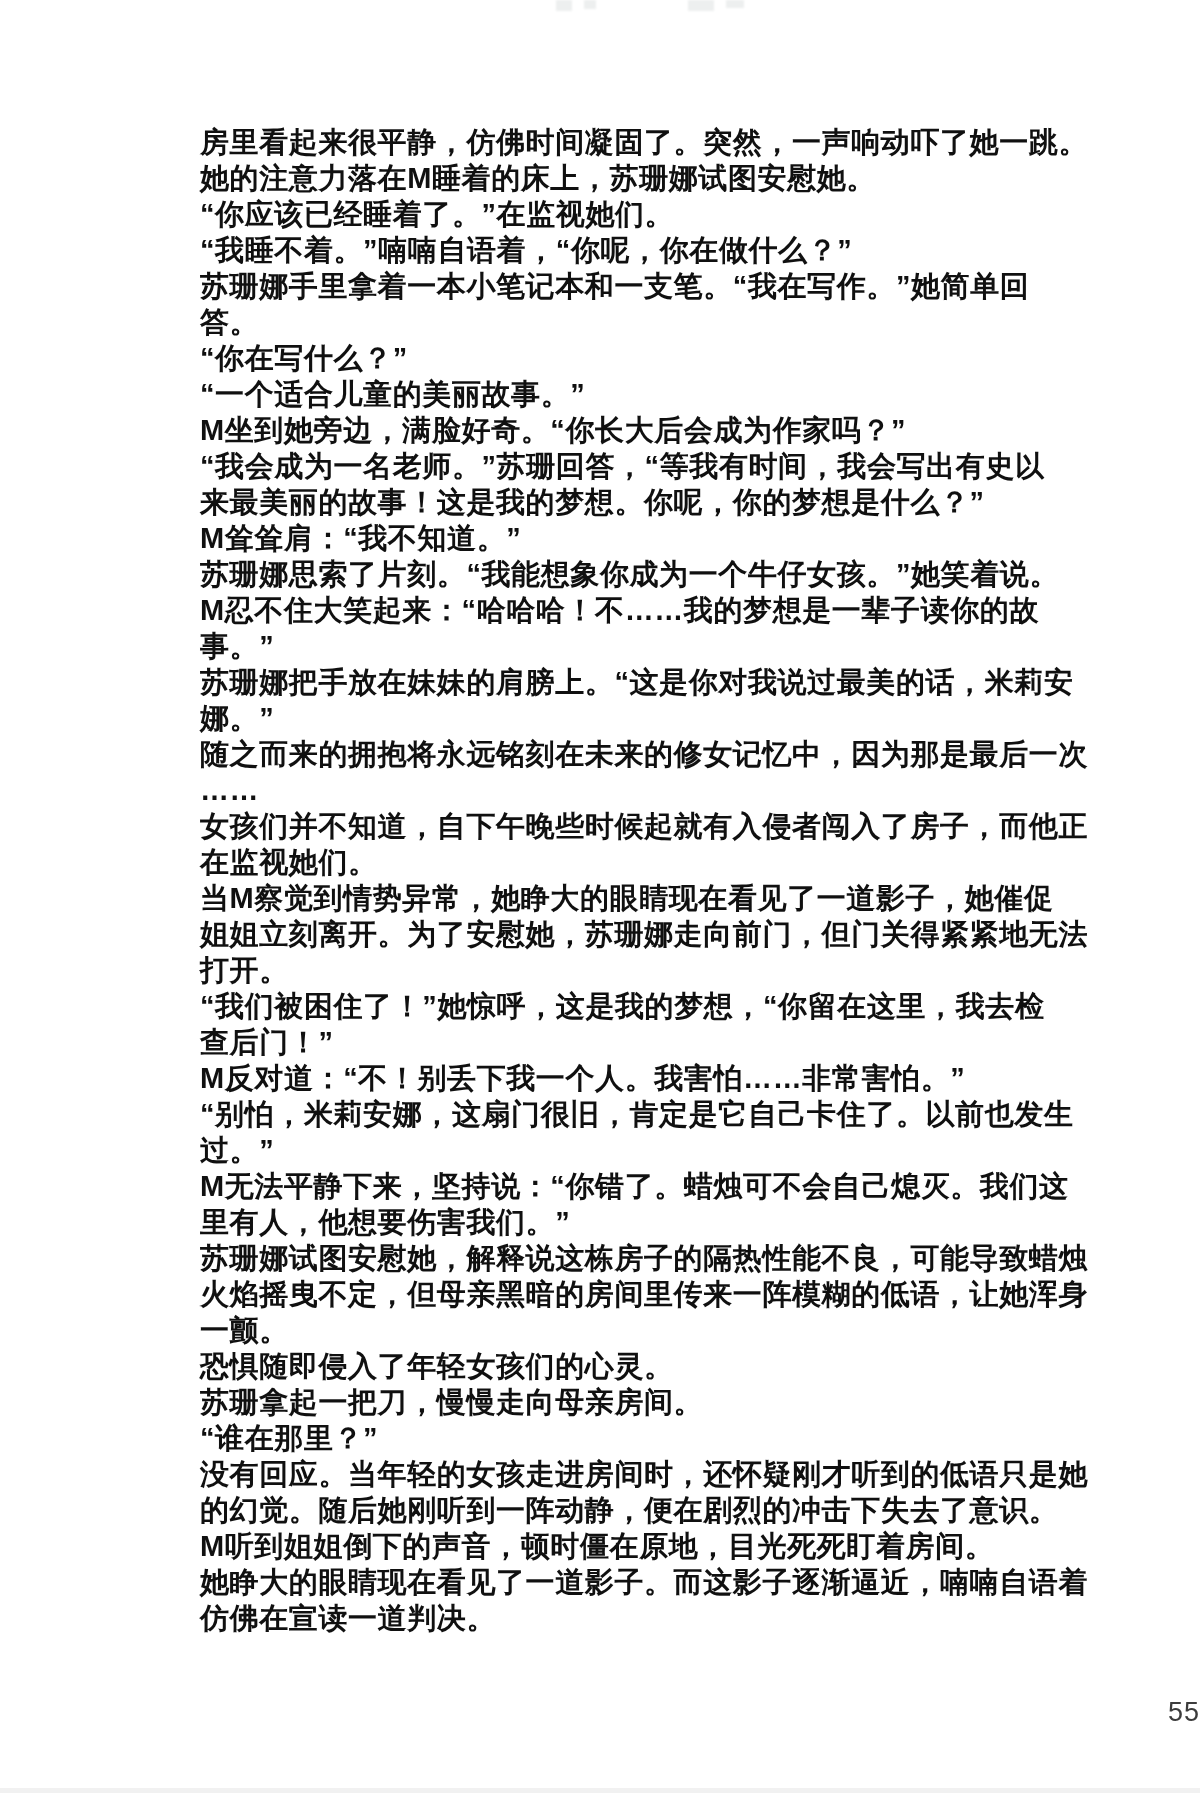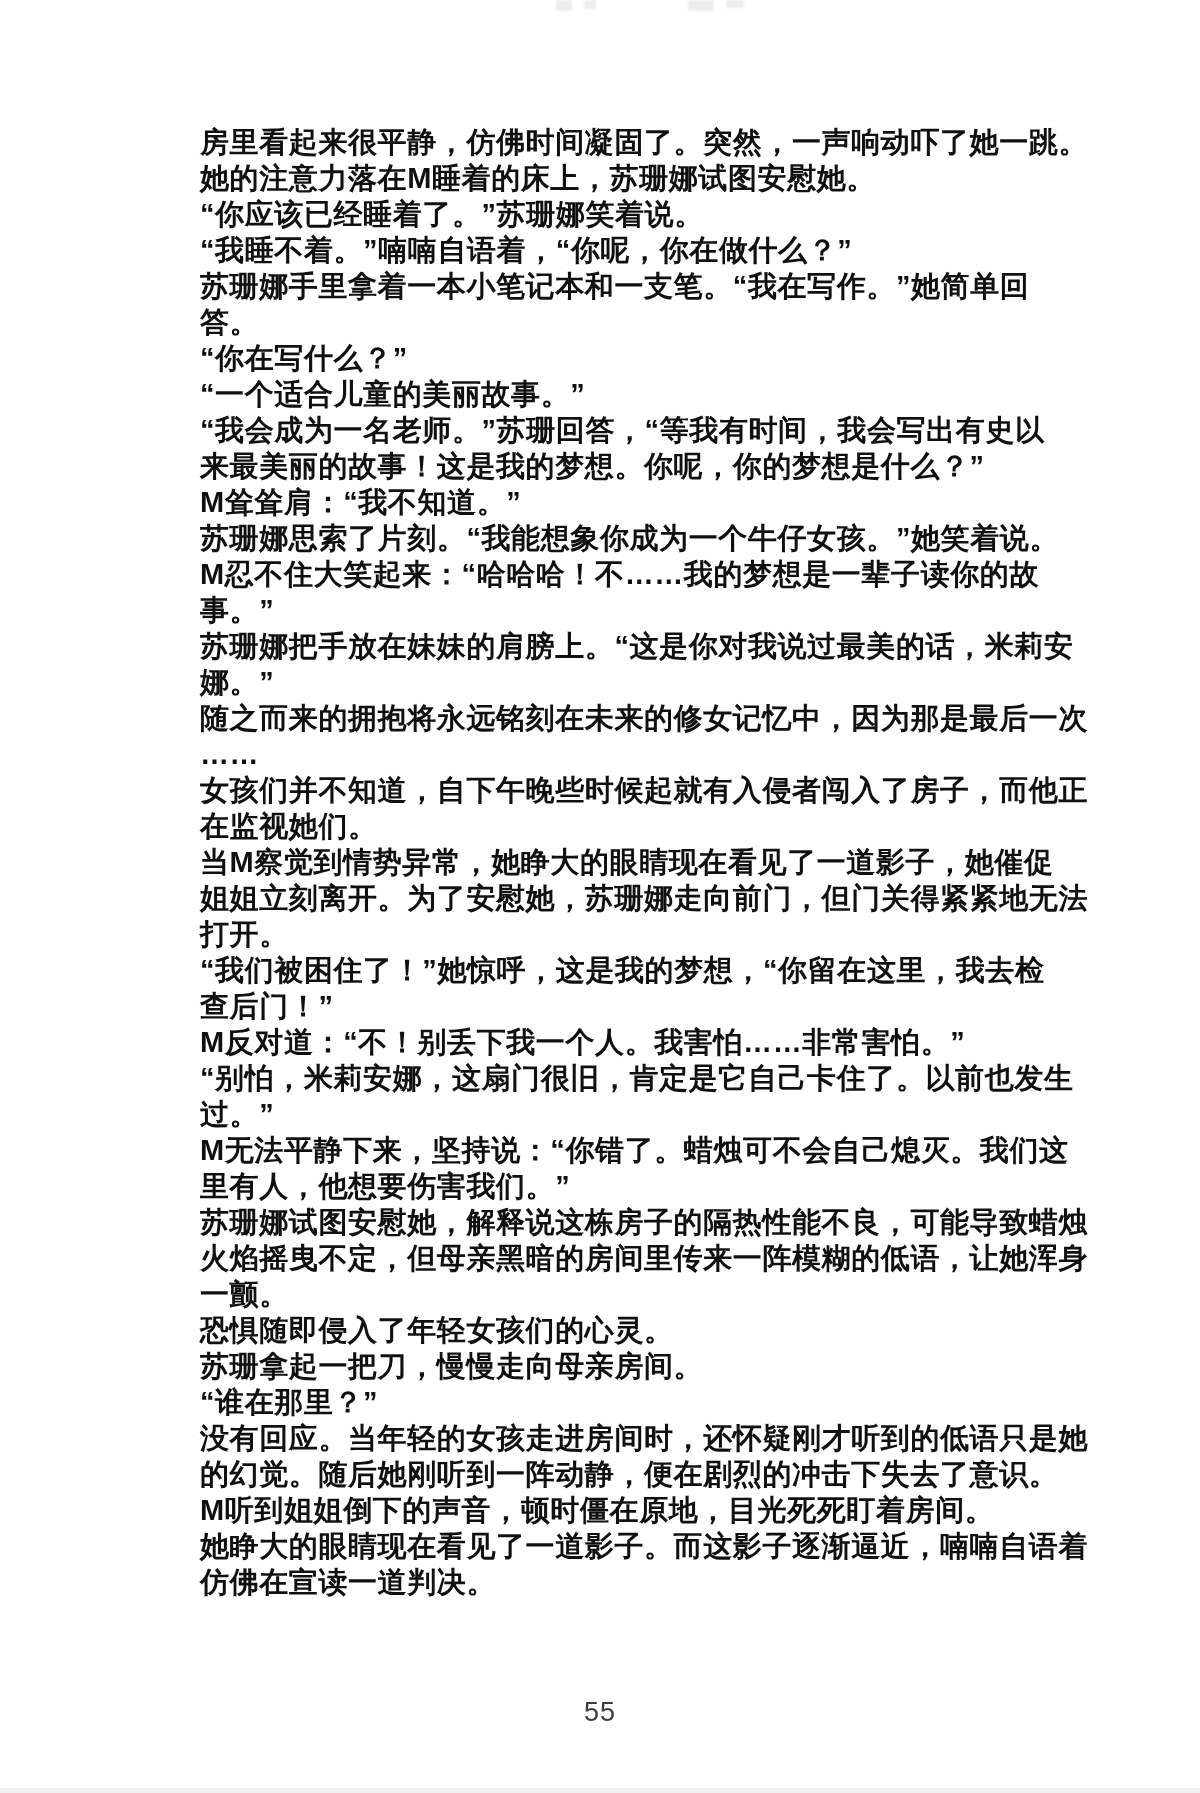--- a/index.html
+++ b/index.html
@@ -36,21 +36,21 @@
   .line {
     white-space: pre;
     height: 36px;
     margin-left: 45px;
   }
   .page-number {
     position: absolute;
     top: 1697px;
     left: 0;
     width: 1200px;
-    text-align: center;
+    text-align: right;
     font-size: 27px;
     letter-spacing: 1px;
     color: var(--pagenum-color);
     font-family: "Liberation Sans", sans-serif;
   }
   
   .ghost-mark {
     position: absolute;
     top: 0;
     background: #edefef;
@@ -75,26 +75,27 @@
 <div class="page">
 
   <span class="ghost-mark ghost-a"></span>
   <span class="ghost-mark ghost-b"></span>
   <span class="ghost-mark ghost-c"></span>
   <span class="ghost-mark ghost-d"></span>
 
   <div class="text-block">
       <div class="line">房里看起来很平静，仿佛时间凝固了。突然，一声响动吓了她一跳。</div>
       <div class="line">她的注意力落在M睡着的床上，苏珊娜试图安慰她。</div>
-      <div class="line">“你应该已经睡着了。”苏珊娜笑着说。</div>
+      <div class="line">“你应该已经睡着了。”在监视她们。</div>
       <div class="line">“我睡不着。”喃喃自语着，“你呢，你在做什么？”</div>
       <div class="line">苏珊娜手里拿着一本小笔记本和一支笔。“我在写作。”她简单回</div>
       <div class="line">答。</div>
       <div class="line">“你在写什么？”</div>
       <div class="line">“一个适合儿童的美丽故事。”</div>
+      <div class="line">M坐到她旁边，满脸好奇。“你长大后会成为作家吗？”</div>
       <div class="line">“我会成为一名老师。”苏珊回答，“等我有时间，我会写出有史以</div>
       <div class="line">来最美丽的故事！这是我的梦想。你呢，你的梦想是什么？”</div>
       <div class="line">M耸耸肩：“我不知道。”</div>
       <div class="line">苏珊娜思索了片刻。“我能想象你成为一个牛仔女孩。”她笑着说。</div>
       <div class="line">M忍不住大笑起来：“哈哈哈！不……我的梦想是一辈子读你的故</div>
       <div class="line">事。”</div>
       <div class="line">苏珊娜把手放在妹妹的肩膀上。“这是你对我说过最美的话，米莉安</div>
       <div class="line">娜。”</div>
       <div class="line">随之而来的拥抱将永远铭刻在未来的修女记忆中，因为那是最后一次</div>
       <div class="line">……</div>

